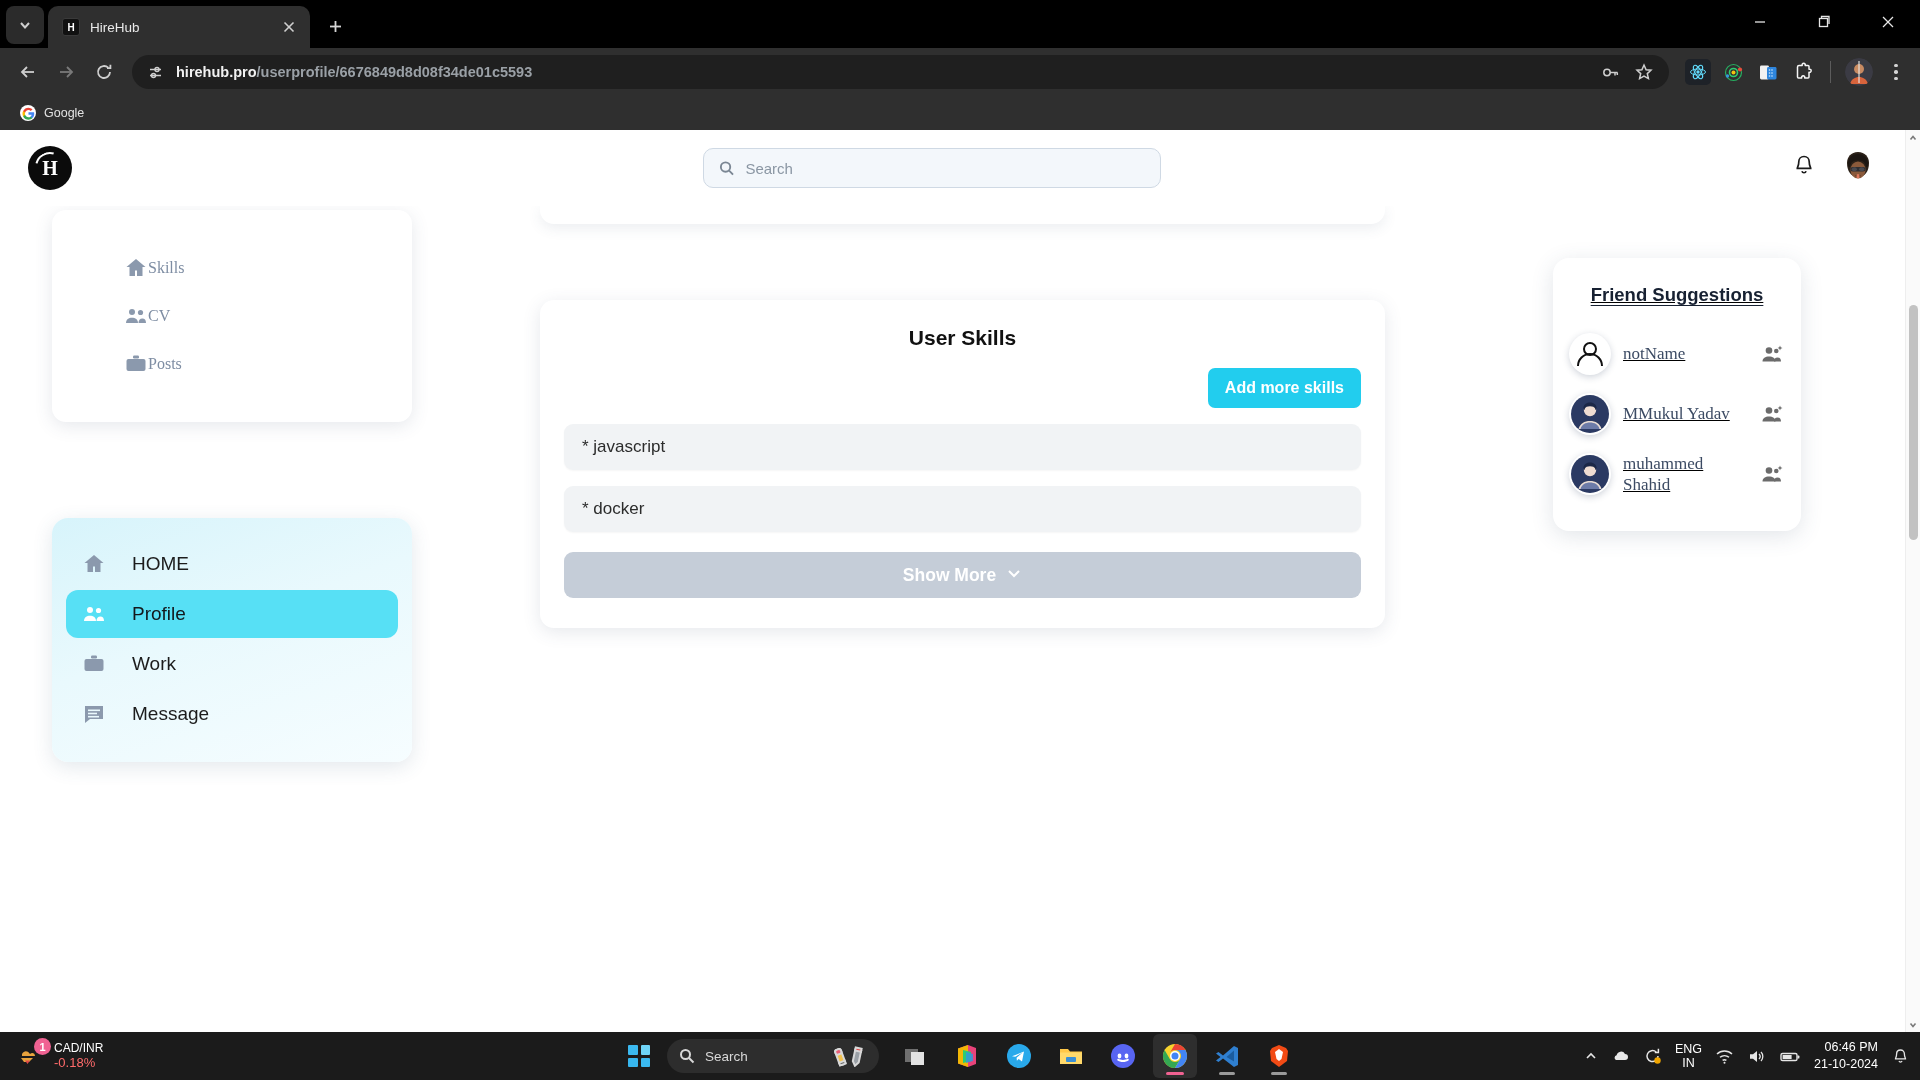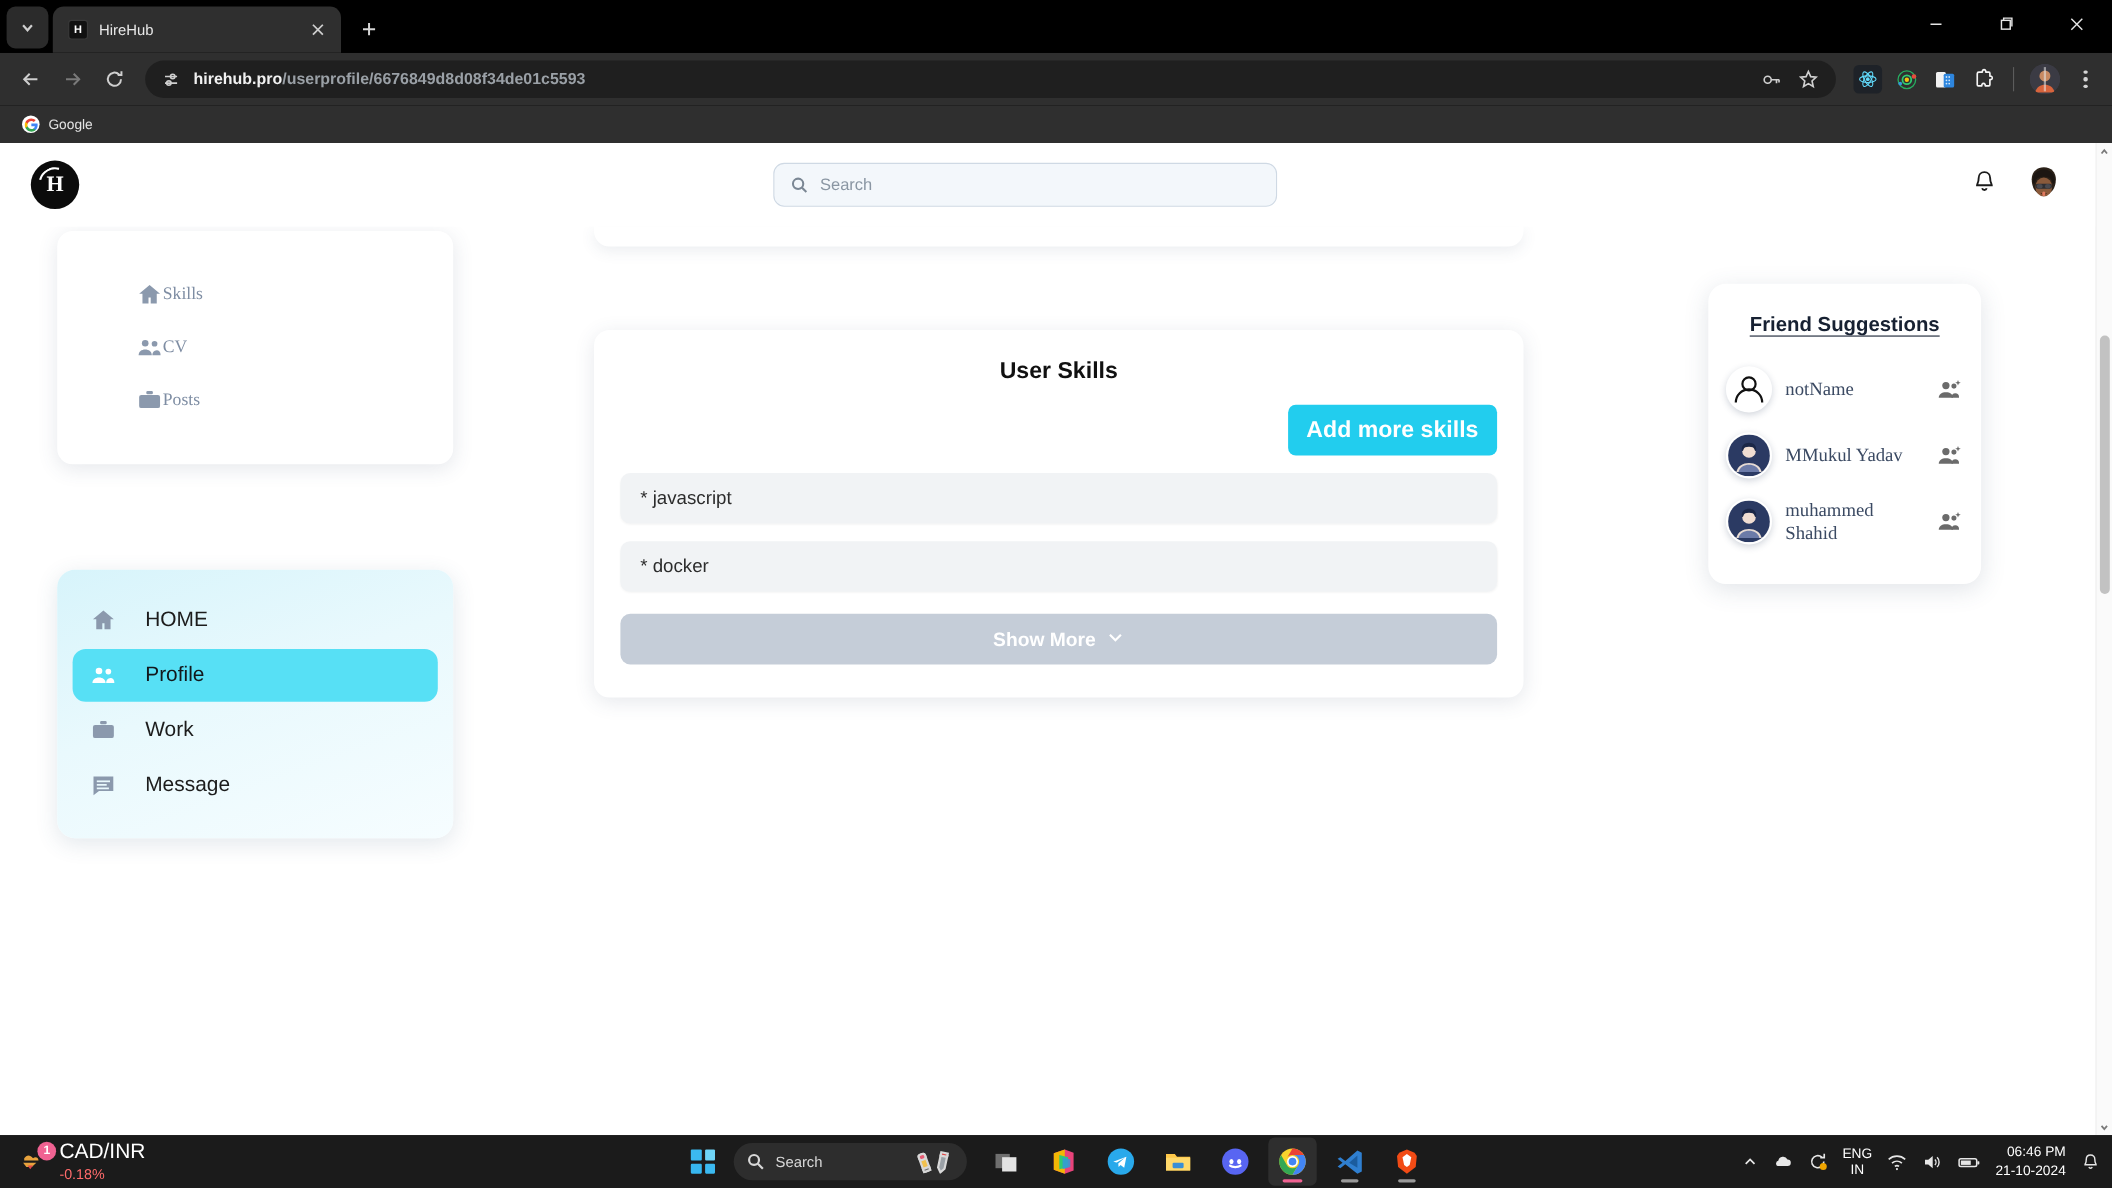--- a/index.html
+++ b/index.html
@@ -170,38 +170,39 @@
 
   
   .skills-card {
     width:845px; background:#fff; border-radius:14px; margin-top:42px;
     padding:26px 24px 30px; box-shadow: 0 4px 18px rgba(60,80,110,.13);
   }
   .skills-title { text-align:center; font-size:21px; font-weight:700; color:#111; }
   .skills-actions { display:flex; justify-content:flex-end; margin-top:18px; }
   .add-skills-btn {
     background:#22cdee; color:#fff; border:none; border-radius:7px;
-    padding:11px 17px; font-size:21px; font-weight:700; font-family:"Liberation Sans", sans-serif;
+    padding:11px 17px; font-size:16px; font-weight:700; font-family:"Liberation Sans", sans-serif;
   }
   .skill-row {
     background:#f1f3f5; border-radius:9px; height:46px; display:flex; align-items:center;
     padding:0 18px; margin-top:16px; font-size:17px; color:#2c2c2c;
     box-shadow:0 1px 2px rgba(0,0,0,.04);
   }
   .show-more {
     background:#c5cdd8; border:none; border-radius:9px; height:46px; width:100%;
     margin-top:20px; color:#fff; font-size:17.5px; font-weight:700;
     font-family:"Liberation Sans", sans-serif; display:flex; align-items:center;
     justify-content:center; gap:10px;
   }
 
   
   .friends-card {
     width:248px; background:#fff; border-radius:16px; padding:26px 16px 26px;
     box-shadow: 0 5px 22px rgba(60,80,110,.15);
+    text-decoration: underline;
   }
   .friends-title {
     text-align:center; font-size:18.5px; font-weight:700; color:#172132;
     text-decoration:underline; text-underline-offset:4px; font-family:"Liberation Sans", sans-serif;
     margin-bottom:18px;
   }
   .friend-row { display:flex; align-items:center; gap:12px; padding:9px 0; }
   .friend-av {
     width:42px; height:42px; border-radius:50%; background:#fff; flex:none;
     box-shadow: 0 2px 7px rgba(40,60,90,.22); display:flex; align-items:center; justify-content:center;
@@ -216,21 +217,21 @@
   .taskbar {
     height:48px; background:#1b1b1b; display:flex; align-items:center; position:relative; flex:none;
   }
   .tb-widget { display:flex; align-items:center; gap:10px; padding-left:18px; width:430px; }
   .tb-widget .wicon { position:relative; width:26px; height:30px; display:flex; flex-direction:column; align-items:center; justify-content:center; }
   .badge {
     position:absolute; top:-3px; right:-7px; width:17px; height:17px; border-radius:50%;
     background:#f06292; color:#fff; font-size:11px; display:flex; align-items:center; justify-content:center; font-weight:700;
   }
   .wtext { line-height:1.2; }
-  .wtext .pair { color:#fff; font-size:19px; }
+  .wtext .pair { color:#fff; font-size:12px; }
   .wtext .chg { color:#ff6b6b; font-size:13px; }
   .tb-center { position:absolute; left:50%; transform:translateX(-50%); display:flex; align-items:center; gap:8px; }
   .start-btn { width:40px; height:40px; display:flex; align-items:center; justify-content:center; }
   .winlogo { display:grid; grid-template-columns:1fr 1fr; grid-template-rows:1fr 1fr; gap:3px; width:22px; height:22px; }
   .winlogo i { background:#3bb9f0; display:block; border-radius:1px; }
   .winlogo i:nth-child(2){ background:#6fd4f7; }
   .winlogo i:nth-child(3){ background:#37b6ee; }
   .tb-search {
     width:212px; height:34px; background:#2d2d2d; border-radius:17px; display:flex; align-items:center;
     padding:0 12px; gap:10px; margin-right:6px;

